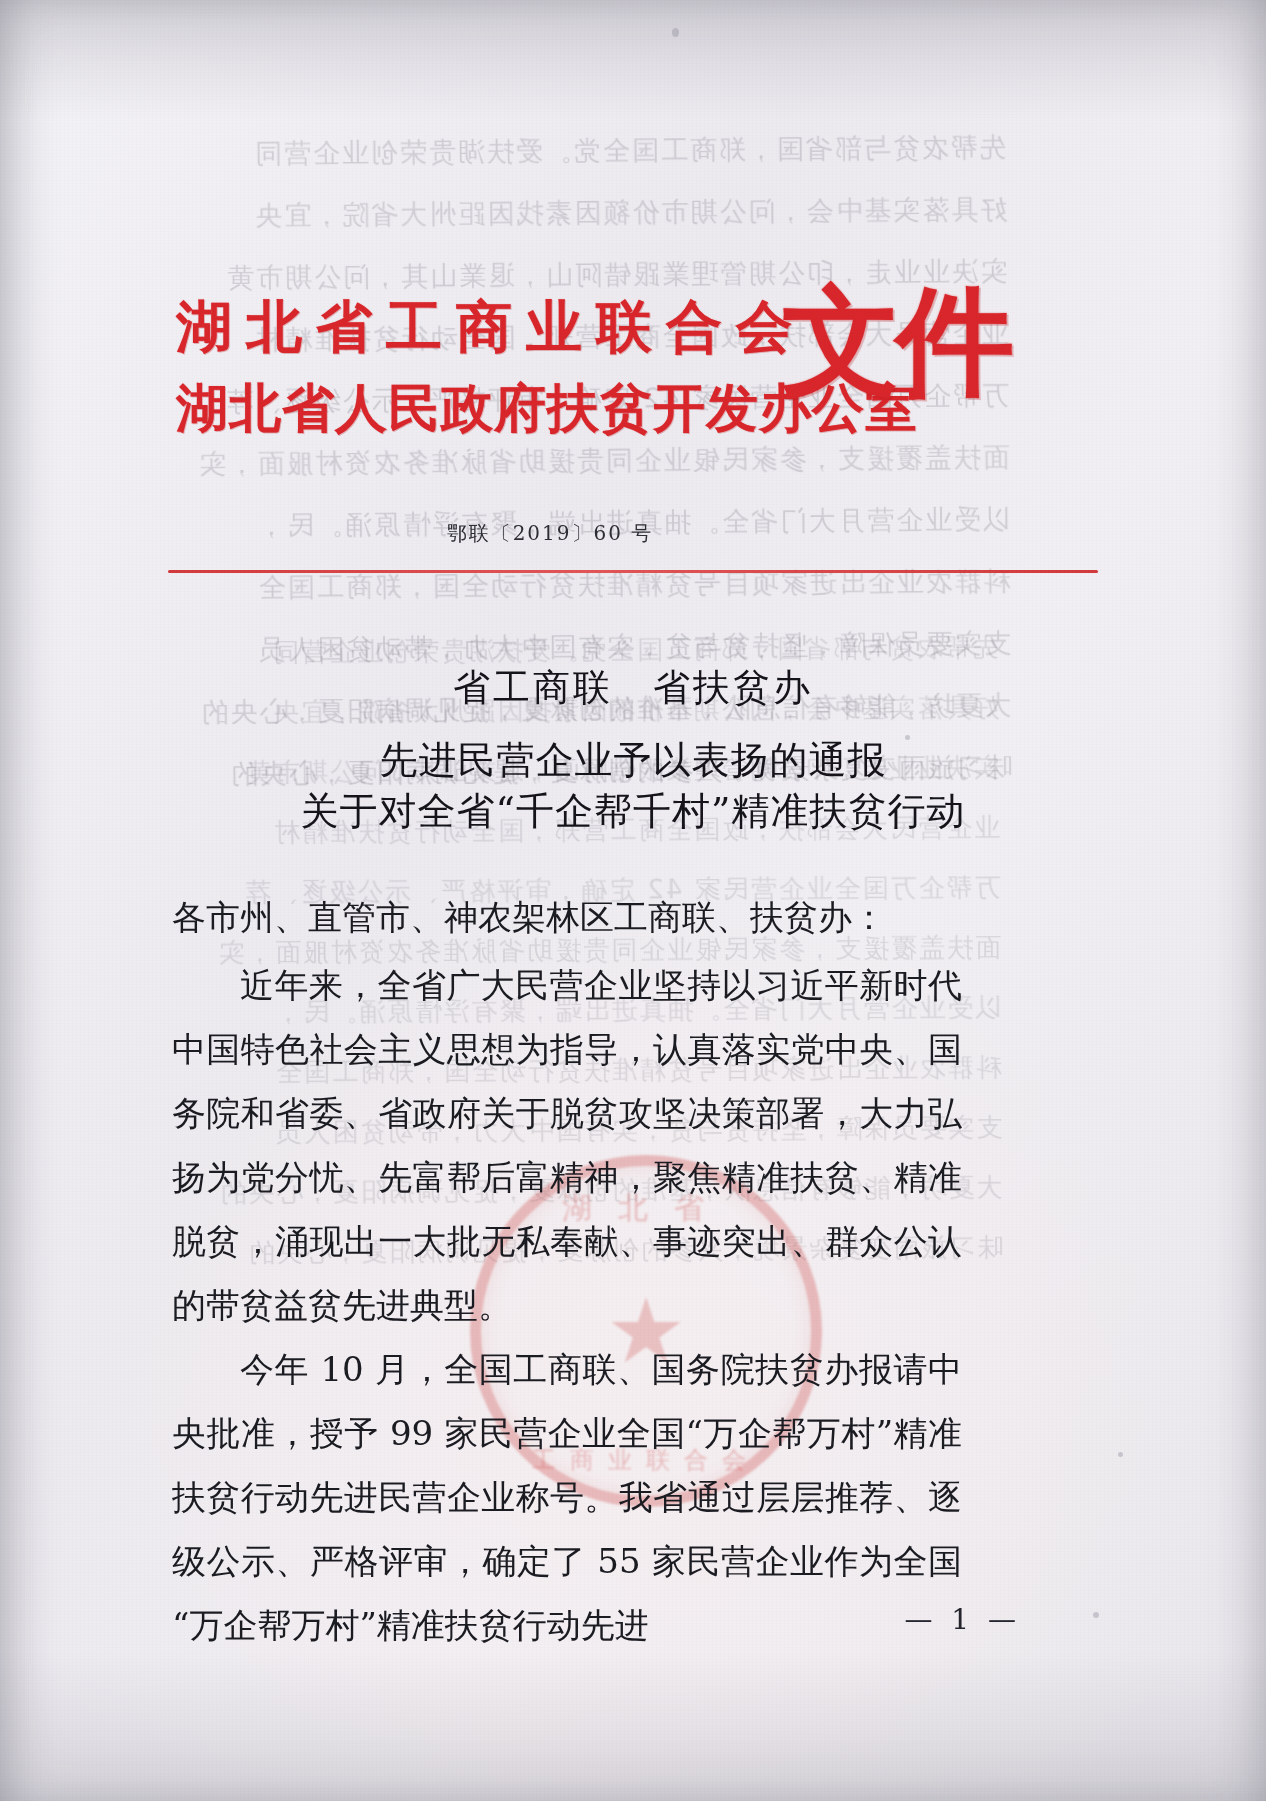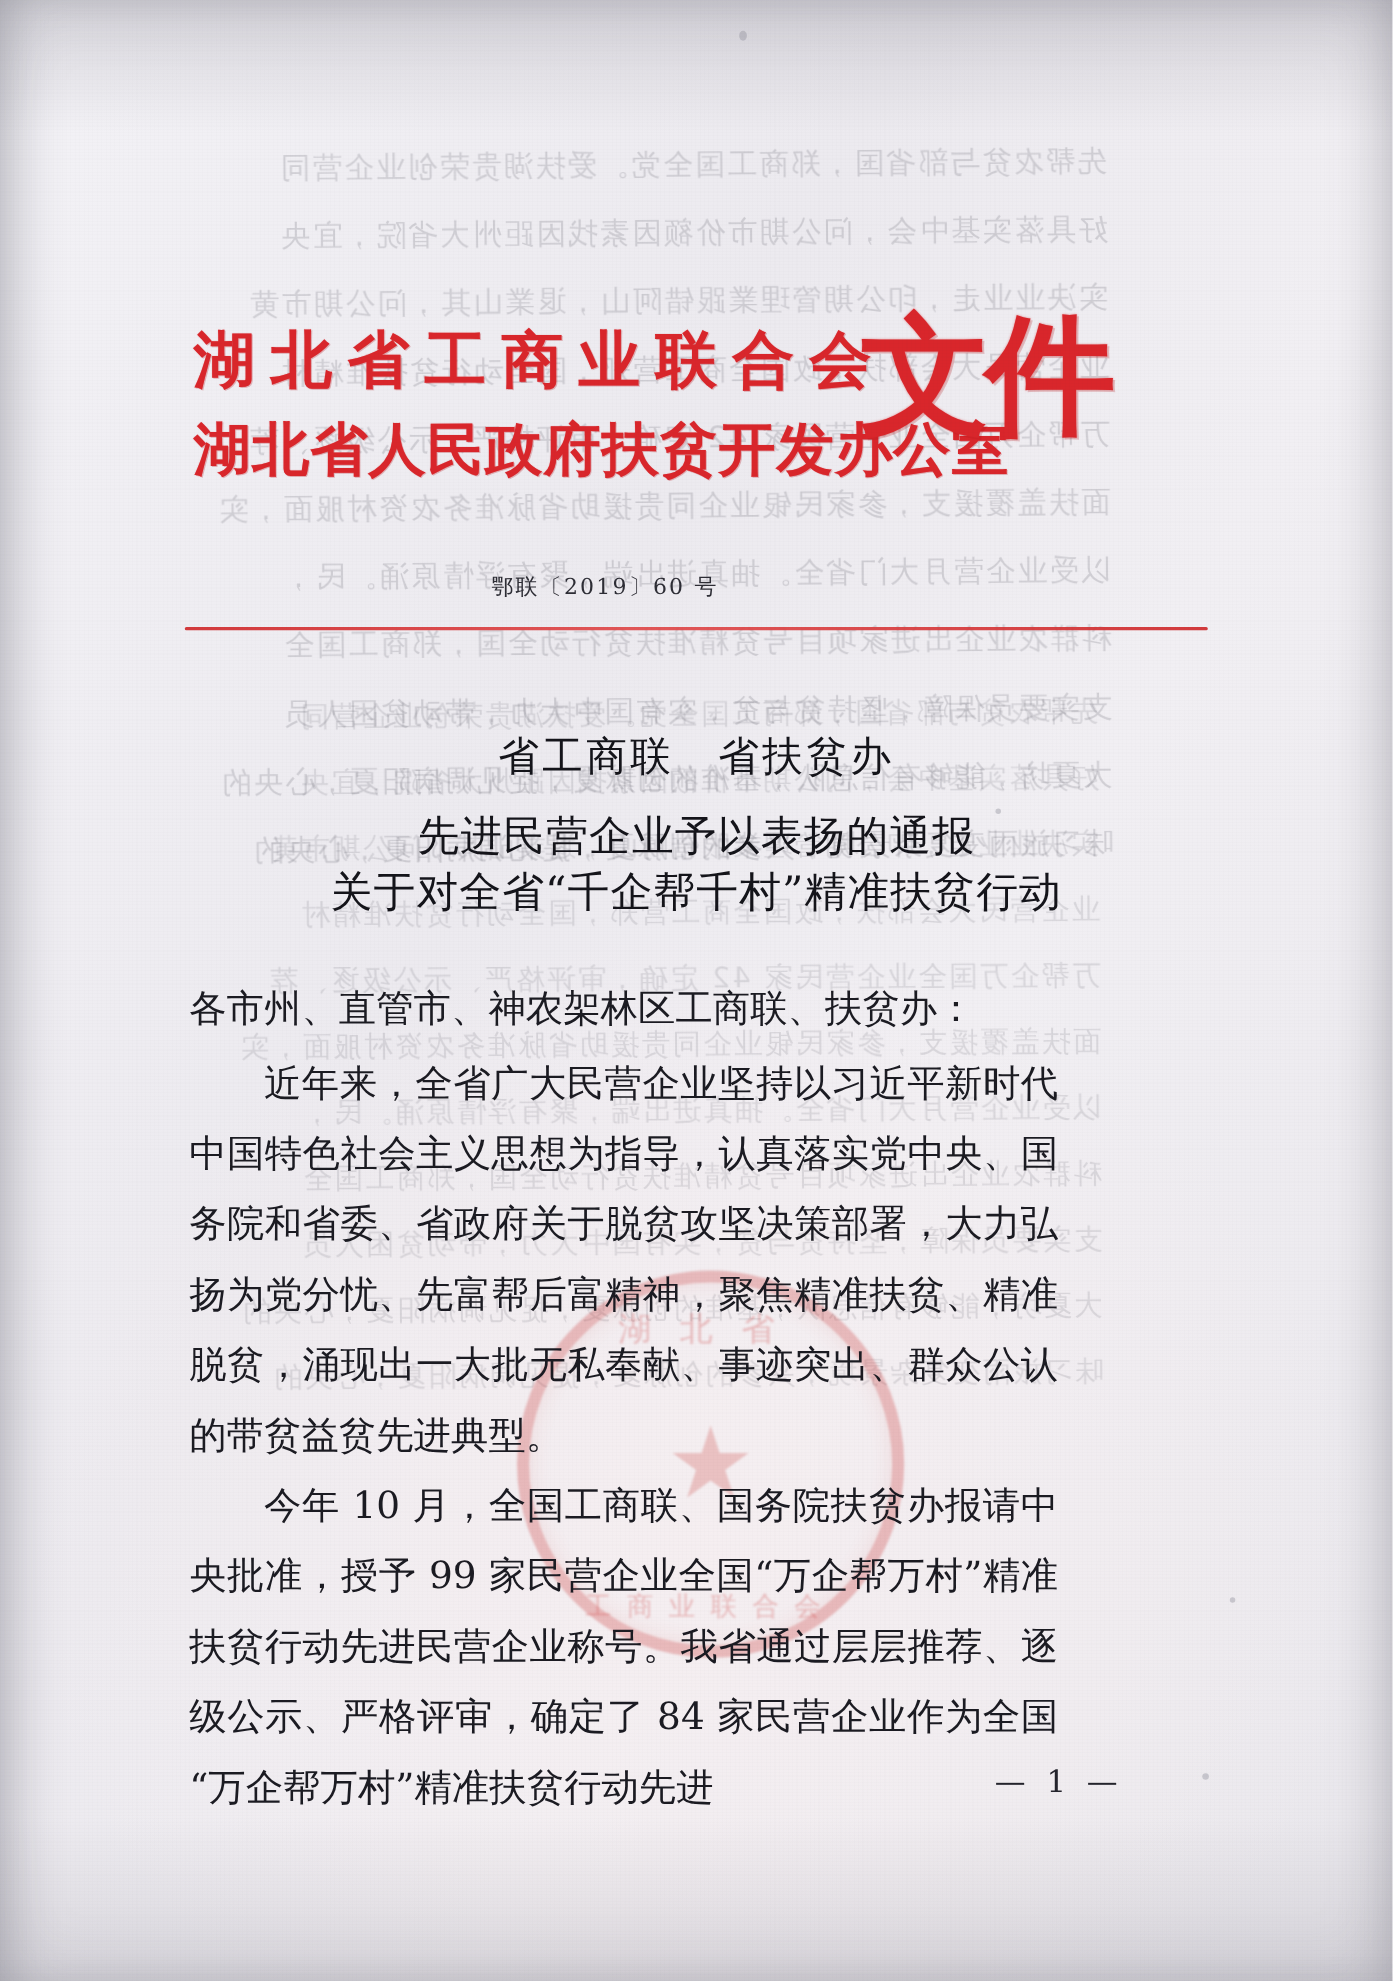--- a/index.html
+++ b/index.html
@@ -186,21 +186,21 @@
 
   <div id="title">
     <div class="t-line" id="t1">省工商联　省扶贫办</div>
     <div class="t-line" id="t3">先进民营企业予以表扬的通报</div>
     <div class="t-line" id="t2">关于对全省“千企帮千村”精准扶贫行动</div>
   </div>
 
   <div id="body">
     <p class="addr">各市州、直管市、神农架林区工商联、扶贫办：</p>
     <p>近年来，全省广大民营企业坚持以习近平新时代中国特色社会主义思想为指导，认真落实党中央、国务院和省委、省政府关于脱贫攻坚决策部署，大力弘扬为党分忧、先富帮后富精神，聚焦精准扶贫、精准脱贫，涌现出一大批无私奉献、事迹突出、群众公认的带贫益贫先进典型。</p>
-    <p>今年 10 月，全国工商联、国务院扶贫办报请中央批准，授予 99 家民营企业全国“万企帮万村”精准扶贫行动先进民营企业称号。我省通过层层推荐、逐级公示、严格评审，确定了 84 家民营企业作为全国“万企帮万村”精准扶贫行动先进</p>
+    <p>今年 10 月，全国工商联、国务院扶贫办报请中央批准，授予 99 家民营企业全国“万企帮万村”精准扶贫行动先进民营企业称号。我省通过层层推荐、逐级公示、严格评审，确定了 55 家民营企业作为全国“万企帮万村”精准扶贫行动先进</p>
   </div>
 
   <div id="pageno">— 1 —</div>
 
   <div class="speck" style="left:905px;top:735px;width:5px;height:5px;"></div>
   <div class="speck" style="left:1093px;top:1612px;width:6px;height:6px;"></div>
   <div class="speck" style="left:672px;top:28px;width:7px;height:9px;"></div>
   <div class="speck" style="left:1118px;top:1452px;width:5px;height:5px;"></div>
 
   <div id="grain"></div>

